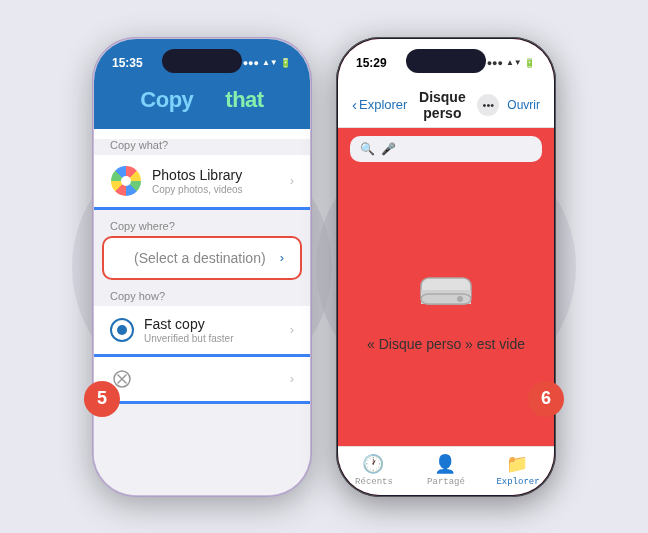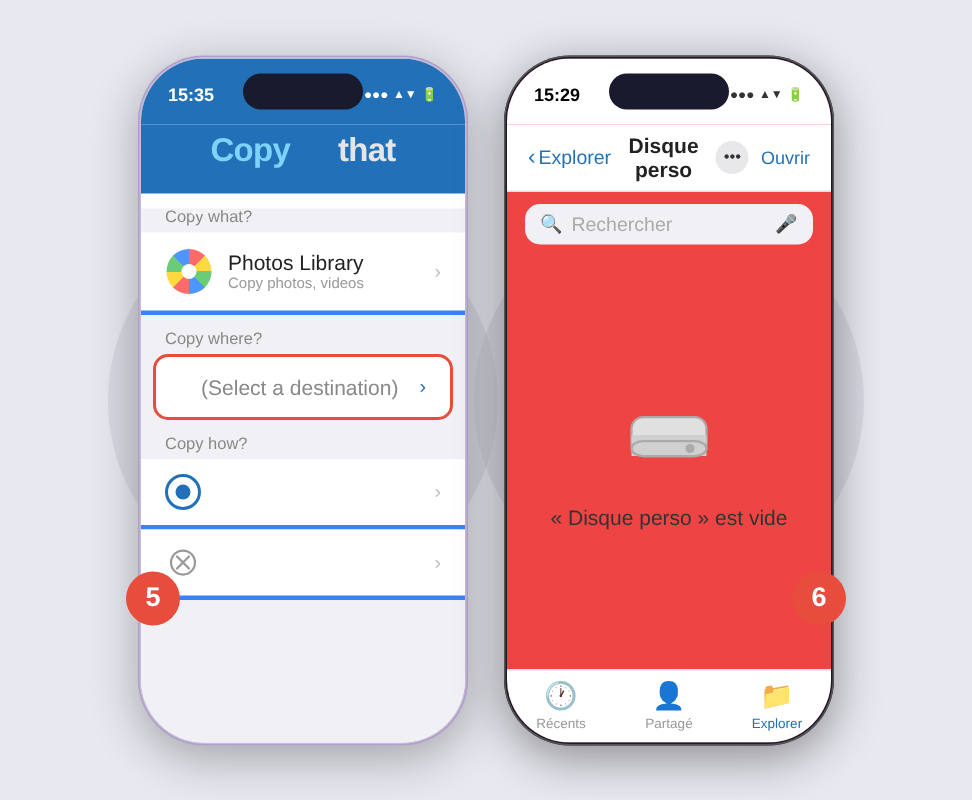--- a/index.html
+++ b/index.html
@@ -291,21 +291,21 @@
     }
     .tab-item {
       flex: 1;
       display: flex;
       flex-direction: column;
       align-items: center;
       gap: 2px;
     }
     .tab-icon { font-size: 18px; color: #999; }
     .tab-icon.active { color: #2271b8; }
-    .tab-label { font-size: 9px; color: #999; }
+    .tab-label { font-size: 9px; color: #999; font-family: Liberation Mono, monospace; }
     .tab-label.active { color: #2271b8; }
 
     
     .photos-icon {
       width: 30px;
       height: 30px;
       background: conic-gradient(
         #ff6b6b 0deg 45deg,
         #ffd93d 45deg 90deg,
         #6bcb77 90deg 135deg,
@@ -349,21 +349,21 @@
             <span>●●●</span>
             <span style="font-size:8px;">▲▼</span>
             <span>🔋</span>
           </div>
         </div>
 
         <div class="blue-header">
           <div style="position:relative;width:100%;display:flex;align-items:center;justify-content:center;padding:4px 0;">
             <span class="header-back">←</span>
             <span class="app-title">
-              <span>Copy</span><span style="color:#e5e5e5;margin-left:32px;">that</span>
+              <span>Copy</span><span style="color:#86efac;margin-left:32px;">that</span>
             </span>
           </div>
         </div>
 
         <div class="phone1-content">
 
           <div class="section-label">Copy what?</div>
           <div class="card-item">
             <div class="card-item-icon">
               <div class="photos-icon"></div>
@@ -379,20 +379,24 @@
           <div class="destination-card">
             <span class="destination-text">(Select a destination)</span>
             <span class="destination-chevron">›</span>
           </div>
 
           <div class="section-label">Copy how?</div>
 
           <div class="card-item">
             <div class="fast-copy-icon">
               <div class="fast-copy-check"></div>
+            </div>
+            <div class="card-item-text">
+              <div class="card-item-title">Fast copy</div>
+              <div class="card-item-sub">Unverified but faster</div>
             </div>
             <span class="chevron">›</span>
           </div>
 
           <div class="card-item">
             <div class="skip-icon">
               <svg width="24" height="24" viewBox="0 0 24 24" fill="none">
                 <path d="M12 4C7.6 4 4 7.6 4 12s3.6 8 8 8 8-3.6 8-8-3.6-8-8-8z" stroke="#999" stroke-width="1.5" fill="none"></path>
                 <path d="M8 8l8 8M16 8l-8 8" stroke="#999" stroke-width="1.5" stroke-linecap="round"></path>
               </svg>
@@ -433,21 +437,20 @@
             <div class="nav-actions">
               <div class="nav-more">
                 <span>•••</span>
               </div>
               <span class="nav-action-btn">Ouvrir</span>
             </div>
           </div>
 
           <div class="search-bar">
             <span class="search-bar-icon">🔍</span>
-            <span class="search-placeholder">Rechercher</span>
             <span class="mic-icon">🎤</span>
           </div>
 
           <div class="empty-state">
             <div style="font-size:44px;color:#888;">
               <svg width="60" height="50" viewBox="0 0 60 50" fill="none">
                 <rect x="5" y="14" width="50" height="26" rx="8" fill="#e0e0e0" stroke="#aaa" stroke-width="1.5"></rect>
                 <rect x="5" y="26" width="50" height="14" rx="0" fill="#d0d0d0"></rect>
                 <rect x="5" y="30" width="50" height="10" rx="8" fill="#d0d0d0" stroke="#aaa" stroke-width="1.5"></rect>
                 <circle cx="44" cy="35" r="3" fill="#aaa"></circle>

